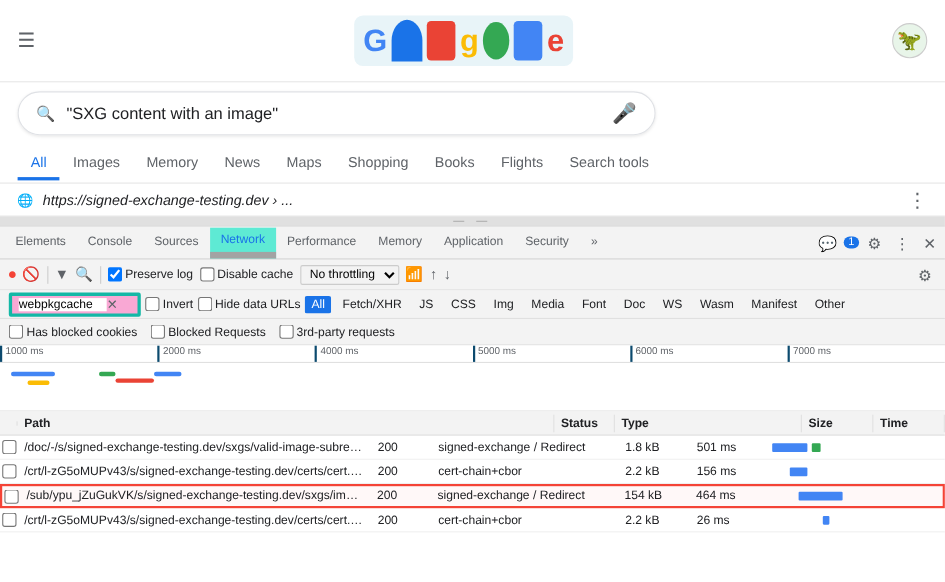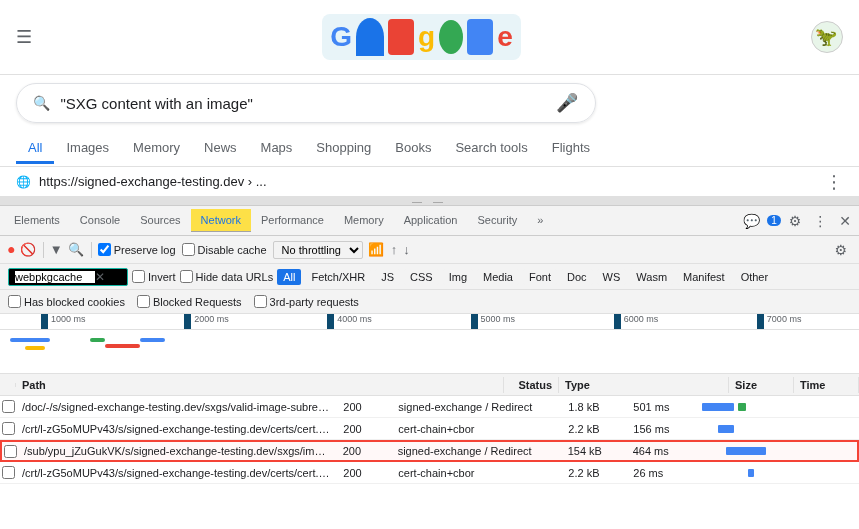--- a/index.html
+++ b/index.html
@@ -62,21 +62,21 @@
     
     .search-result-bar {
       display: flex;
       align-items: center;
       padding: 6px 16px;
       background: #fff;
       border-bottom: 1px solid #e0e0e0;
       height: 30px;
     }
     .result-icon { font-size: 12px; color: #5f6368; margin-right: 8px; }
-    .result-url { font-size: 13px; color: #202124; }
+    .result-url { font-size: 13px; color: #202124; font-style: italic; }
     .result-more { margin-left: auto; font-size: 18px; color: #5f6368; cursor: pointer; }
 
     
     .devtools {
       background: #f3f3f3;
       border-top: 1px solid #ccc;
       height: calc(529px - 75px - 48px - 36px - 30px);
       display: flex;
       flex-direction: column;
     }
@@ -93,22 +93,22 @@
     .devtools-tab {
       padding: 5px 10px;
       font-size: 11px;
       color: #5f6368;
       cursor: pointer;
       border-bottom: 2px solid transparent;
       white-space: nowrap;
     }
     .devtools-tab.active {
       color: #1a73e8;
-      border-bottom: 1px solid #a3a3a3;
-      background: #fde047;
+      border-bottom: 6px solid #a3a3a3;
+      background: #5eead4;
     }
     .devtools-tab-icons { display: flex; align-items: center; margin-left: auto; gap: 4px; }
     .dt-icon-btn { font-size: 14px; color: #5f6368; cursor: pointer; padding: 2px 4px; }
     .badge { background: #1a73e8; color: #fff; border-radius: 8px; font-size: 10px; padding: 0 4px; margin-left: 2px; }
 
     
     .network-toolbar {
       display: flex;
       align-items: center;
       padding: 4px 8px;
@@ -129,22 +129,22 @@
       align-items: center;
       padding: 3px 8px;
       background: #f3f3f3;
       border-bottom: 1px solid #e0e0e0;
       gap: 4px;
       height: 26px;
     }
     .filter-input-wrap {
       display: flex;
       align-items: center;
-      background: #000000;
-      border: 1px solid #14b8a6;
+      background: #f9a8d4;
+      border: 3px solid #14b8a6;
       border-radius: 2px;
       padding: 1px 6px;
       width: 120px;
     }
     .filter-input { border: none; outline: none; font-size: 11px; width: 80px; }
     .filter-clear { color: #5f6368; font-size: 12px; cursor: pointer; }
     .filter-tag {
       font-size: 11px;
       padding: 1px 5px;
       border-radius: 2px;
@@ -177,22 +177,21 @@
     .timeline-ruler {
       display: flex;
       border-bottom: 1px solid #e0e0e0;
       height: 16px;
     }
     .ruler-mark {
       flex: 1;
       font-size: 9px;
       color: #5f6368;
       padding-left: 3px;
-      border-left: 7px solid #0c4a6e;
-      margin-left: 41px;
+      border-left: 2px solid #0c4a6e;
     }
     .timeline-bars {
       height: 44px;
       position: relative;
       background: #fff;
     }
     .tbar {
       position: absolute;
       height: 4px;
       border-radius: 2px;
@@ -207,21 +206,21 @@
       height: 22px;
       align-items: center;
       font-size: 11px;
       color: #202124;
       font-weight: 600;
       position: sticky;
       top: 0;
     }
     .th { padding: 2px 6px; border-right: 1px solid #e0e0e0; white-space: nowrap; overflow: hidden; }
     .th-path { flex: 4; }
-    .th-status { width: 55px; text-align: right; }
+    .th-status { width: 55px; }
     .th-type { width: 170px; }
     .th-size { width: 65px; }
     .th-time { width: 65px; }
     .th-waterfall { flex: 2; display: flex; align-items: center; }
     .sort-arrow { font-size: 10px; margin-left: 2px; color: #5f6368; }
 
     .table-row {
       display: flex;
       align-items: center;
       border-bottom: 1px solid #f0f0f0;
@@ -282,22 +281,22 @@
 </div>
 
 <div class="search-tabs">
   <div class="tab-item active">All</div>
   <div class="tab-item">Images</div>
   <div class="tab-item">Memory</div>
   <div class="tab-item">News</div>
   <div class="tab-item">Maps</div>
   <div class="tab-item">Shopping</div>
   <div class="tab-item">Books</div>
+  <div class="tab-item">Flights</div>
   <div class="tab-item">Search tools</div>
-  <div class="tab-item">Flights</div>
 </div>
 
 <div class="search-result-bar">
   <span class="result-icon">🌐</span>
   <span class="result-url">https://signed-exchange-testing.dev › ...</span>
   <span class="result-more">⋮</span>
 </div>
 
 <div style="background:#e0e0e0;height:8px;display:flex;align-items:center;justify-content:center;cursor:ns-resize;">
   <span style="font-size:10px;color:#999;letter-spacing:4px;">— —</span>

